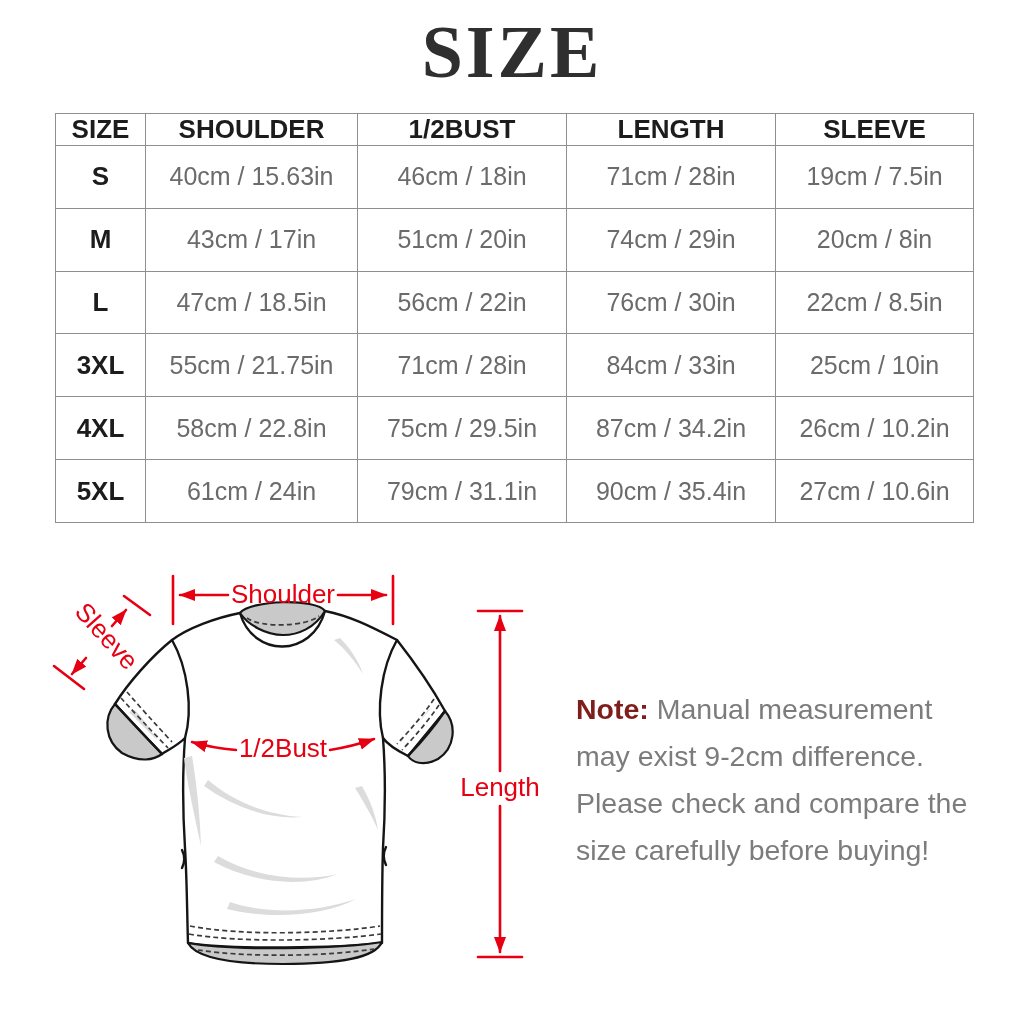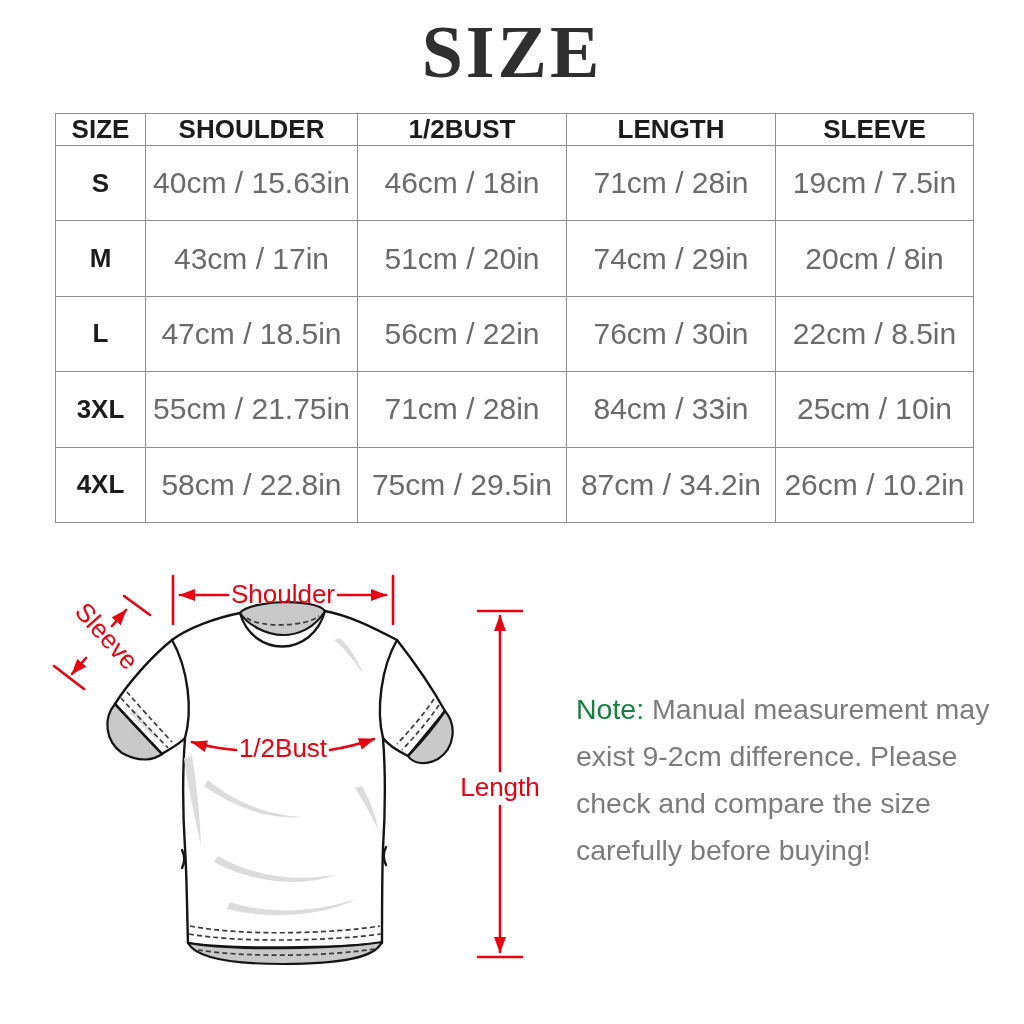--- a/index.html
+++ b/index.html
@@ -5,26 +5,26 @@
   html,body{margin:0;padding:0;background:#ffffff;}
   body{width:1024px;height:1024px;position:relative;overflow:hidden;
        font-family:"Liberation Sans",sans-serif;}
   .title{position:absolute;top:12px;left:0;width:100%;text-align:center;
          font-family:"Liberation Serif",serif;font-weight:bold;font-size:74px;
          line-height:1.1;letter-spacing:3px;color:#2f2f2f;}
   table.size-table{position:absolute;left:55px;top:113px;width:918px;height:410px;
          border-collapse:collapse;table-layout:fixed;}
   table.size-table th,table.size-table td{
          border:1px solid #8f8f8f;text-align:center;vertical-align:middle;
-         font-size:30px;color:#6b6b6b;font-weight:normal;padding:0;}
+         font-size:25px;color:#6b6b6b;font-weight:normal;padding:0;}
   table.size-table th{font-weight:bold;color:#1c1c1c;font-size:26px;}
   table.size-table td.size-col{font-weight:bold;color:#1c1c1c;font-size:26px;}
   .note{position:absolute;left:576px;top:686px;width:418px;
         font-size:28.5px;line-height:47px;color:#7c7c7c;}
-  .note b{color:#15803d;font-weight:normal;}
+  .note b{color:#7f1d1d;font-weight:bold;}
   svg#diagram{position:absolute;left:40px;top:558px;}
   svg .outline{fill:none;stroke:#151515;stroke-width:2.4;stroke-linejoin:round;stroke-linecap:round;}
   svg .fillwhite{fill:#ffffff;stroke:#151515;stroke-width:2.4;stroke-linejoin:round;}
   svg .gray{fill:#c9c9c9;stroke:#151515;stroke-width:2.2;stroke-linejoin:round;}
   svg .wrinkle{fill:#dcdcdc;stroke:none;}
   svg .stitch{fill:none;stroke:#3a3a3a;stroke-width:1.7;stroke-dasharray:5,3.2;}
   svg .meas{fill:none;stroke:var(--accent);stroke-width:2.6;stroke-linecap:round;}
   svg text.meas-label{fill:var(--accent);font-family:"Liberation Sans",sans-serif;
         font-size:26px;}
   :root{--accent:#e60012;}
@@ -79,20 +79,27 @@
         <td>71cm / 28in</td>
         <td>84cm / 33in</td>
         <td>25cm / 10in</td>
       </tr>
       <tr>
         <td class="size-col">4XL</td>
         <td>58cm / 22.8in</td>
         <td>75cm / 29.5in</td>
         <td>87cm / 34.2in</td>
         <td>26cm / 10.2in</td>
+      </tr>
+      <tr>
+        <td class="size-col">5XL</td>
+        <td>61cm / 24in</td>
+        <td>79cm / 31.1in</td>
+        <td>90cm / 35.4in</td>
+        <td>27cm / 10.6in</td>
       </tr>
     </tbody>
 </table>
 
 <svg id="diagram" width="540" height="466" viewBox="0 0 540 466">
   <defs>
     <marker id="ah" markerUnits="userSpaceOnUse" markerWidth="18" markerHeight="14" refX="15" refY="6" orient="auto">
       <path d="M0,0 L16,6 L0,12 Z" fill="#e60012"></path>
     </marker>
   </defs>

